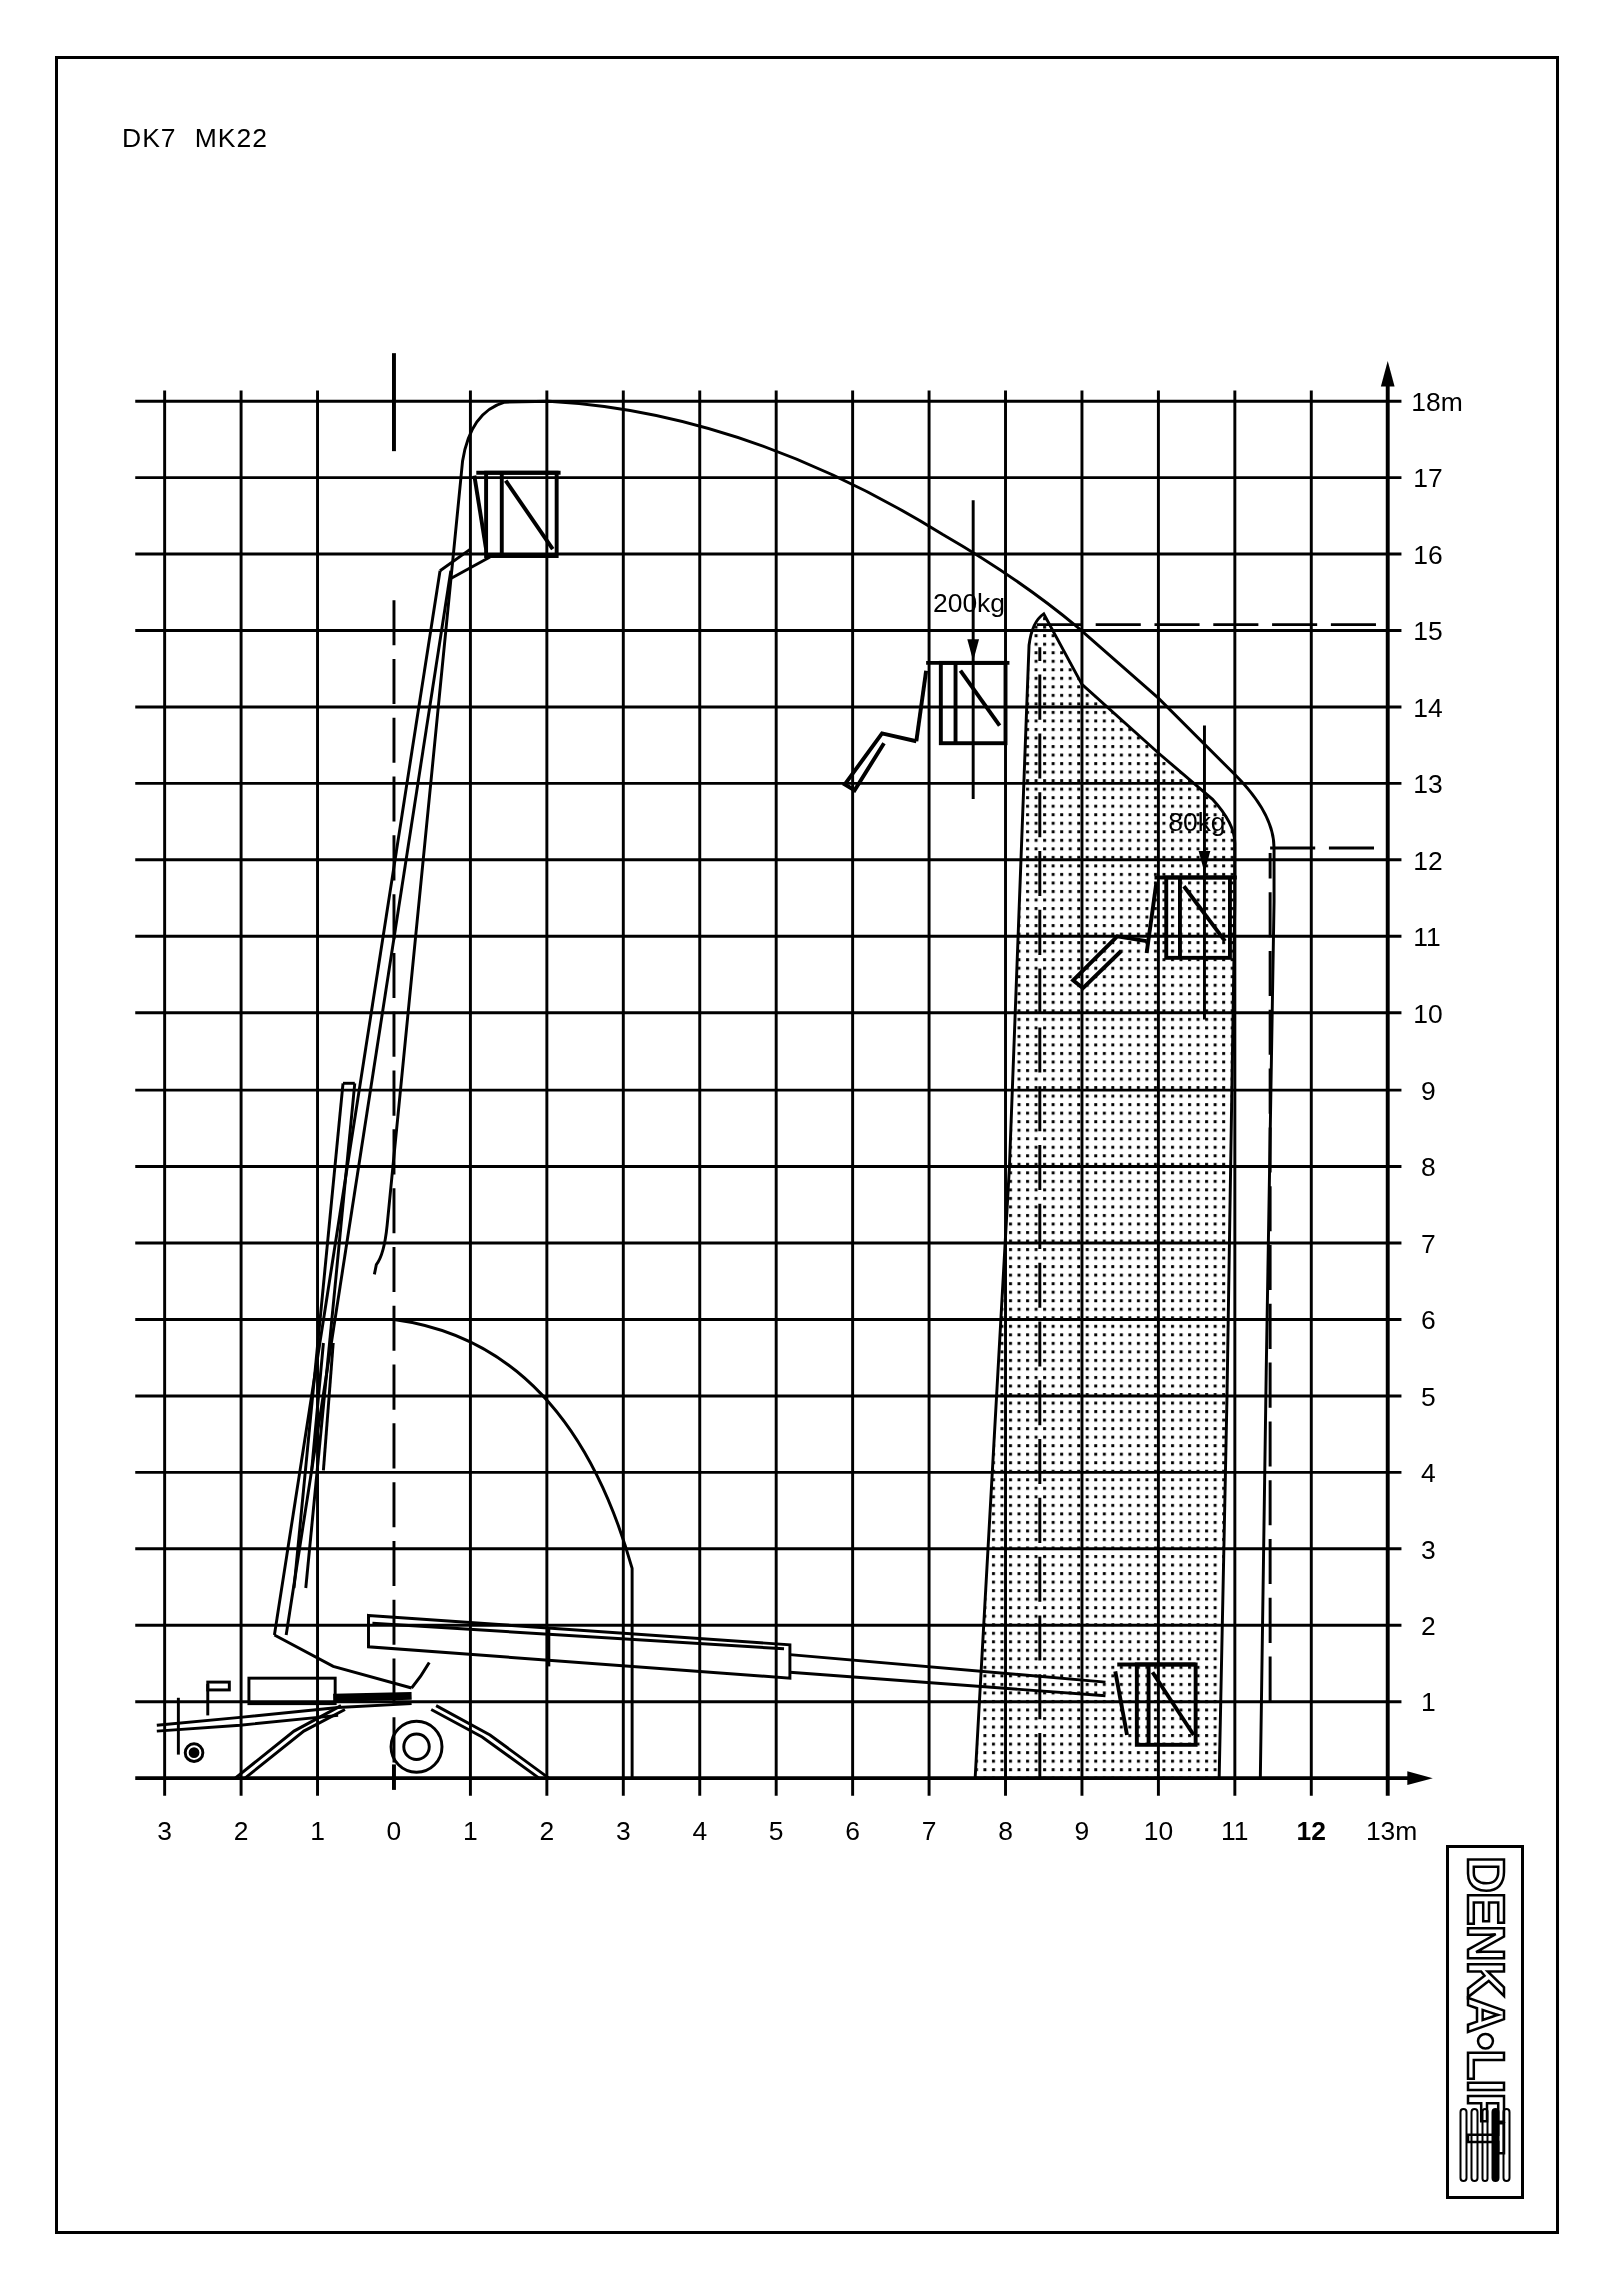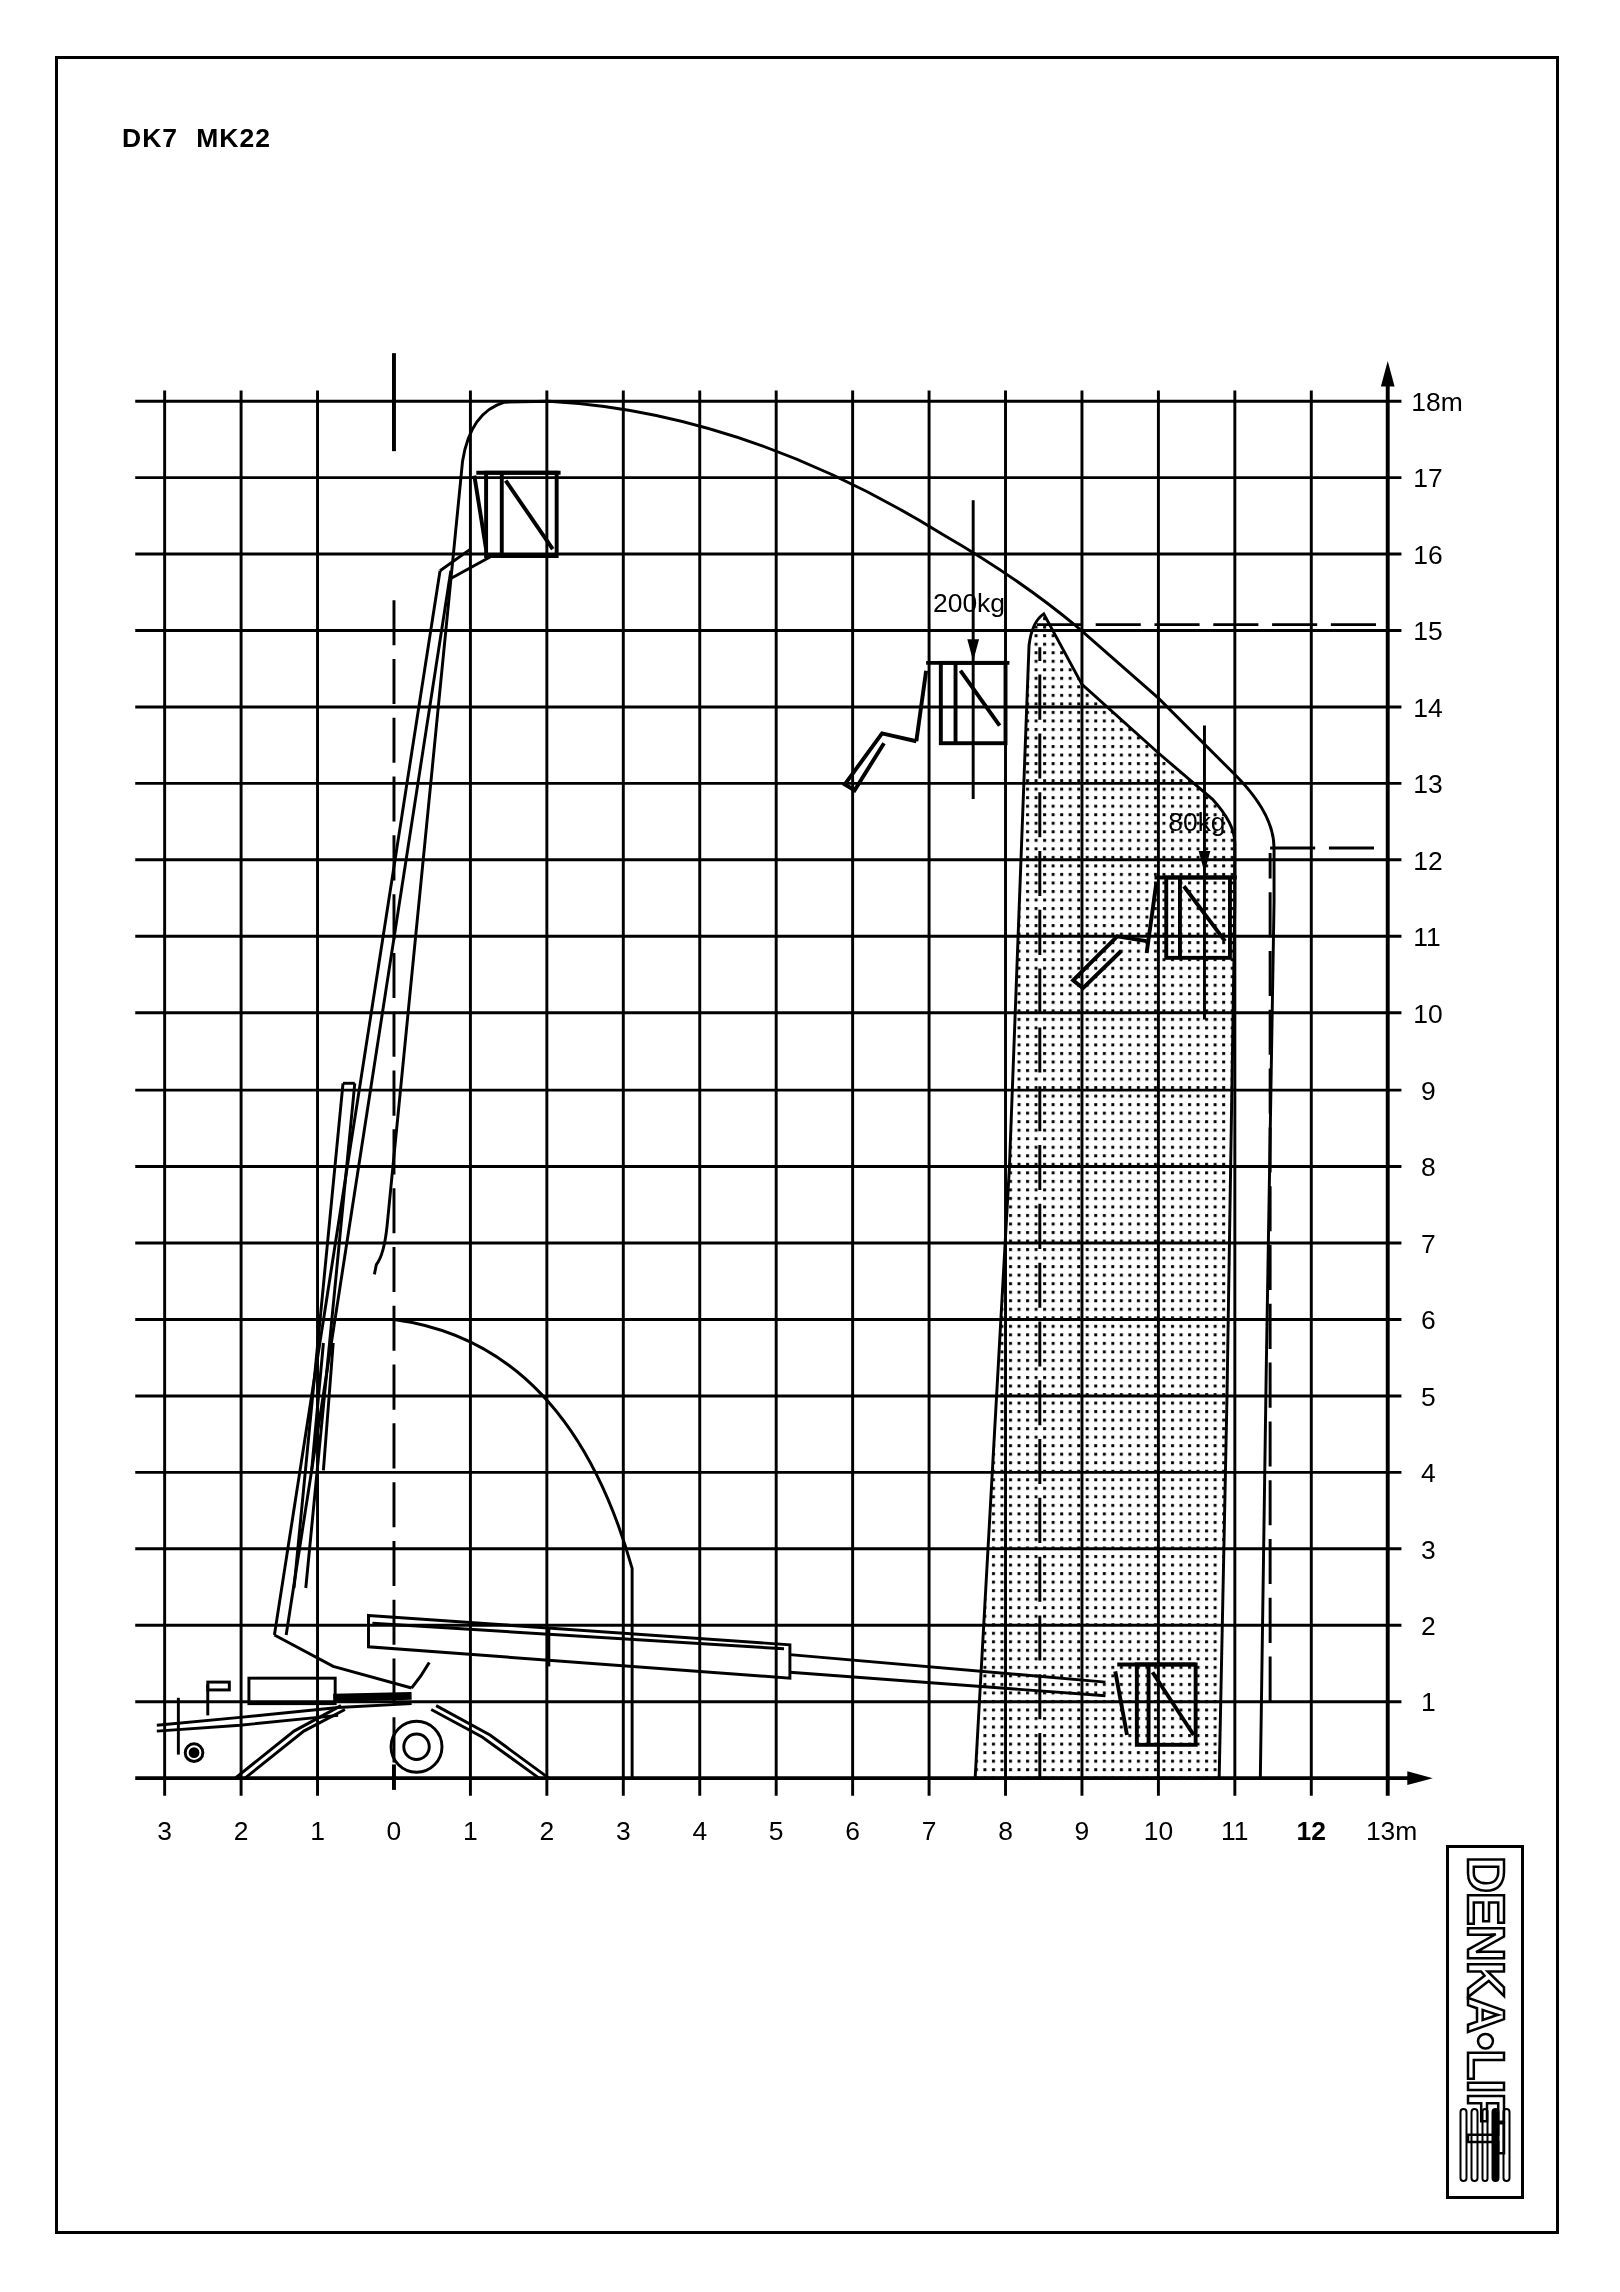--- a/index.html
+++ b/index.html
@@ -1,21 +1,21 @@
 <!DOCTYPE html>
 <html><head>
 <meta charset="utf-8">
 <style>
   html, body { margin: 0; padding: 0; background: #ffffff; }
   body { width: 1620px; height: 2293px; position: relative; overflow: hidden;
          font-family: "Liberation Sans", sans-serif; color: #000; }
   .frame { position: absolute; left: 55px; top: 56px; width: 1504px; height: 2178px;
            border: 3.9px solid #000; box-sizing: border-box; }
   .title { position: absolute; left: 122px; top: 123px; font-size: 26.5px;
-           letter-spacing: 1px; word-spacing: 9.8px; font-weight: bold; }
+           letter-spacing: 1px; word-spacing: 9.8px; }
   svg.chart { position: absolute; left: 0; top: 0; }
   .logo-box { position: absolute; left: 1446px; top: 1845px; width: 78px; height: 354px;
               border: 3.9px solid #000; box-sizing: border-box; }
   .logo-text { position: absolute; left: 50%; top: 7.8px; transform-origin: 0 0;
                transform: rotate(90deg) translate(0, -50%); white-space: nowrap;
                font-size: 51px; font-weight: bold; color: #fff;
                -webkit-text-stroke: 2.5px #000; letter-spacing: -1px; }
   .logo-bars { position: absolute; left: 50%; bottom: 13.7px; transform: translateX(-50%);
                width: 59px; display: flex; flex-direction: row; justify-content: center; gap: 2.9px; }
   .logo-bars span { display: block; width: 7.8px; height: 74px; border: 2px solid #000;

